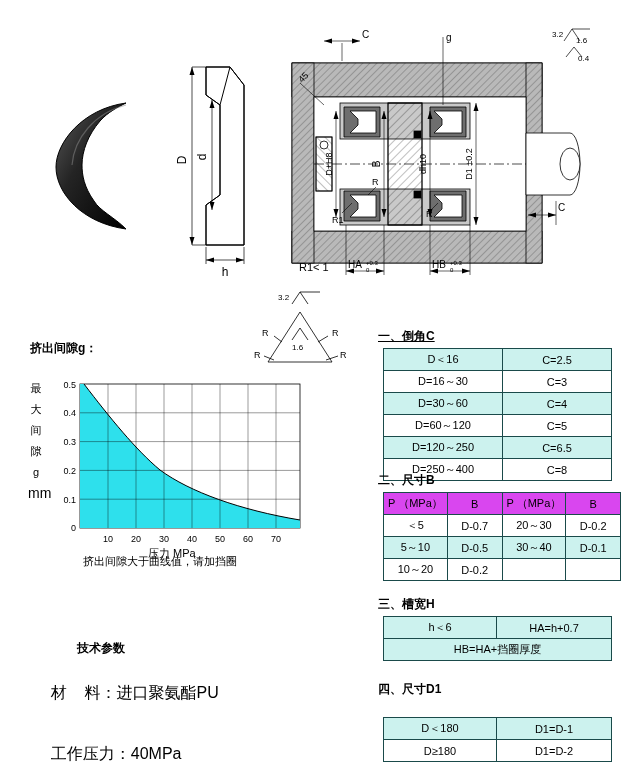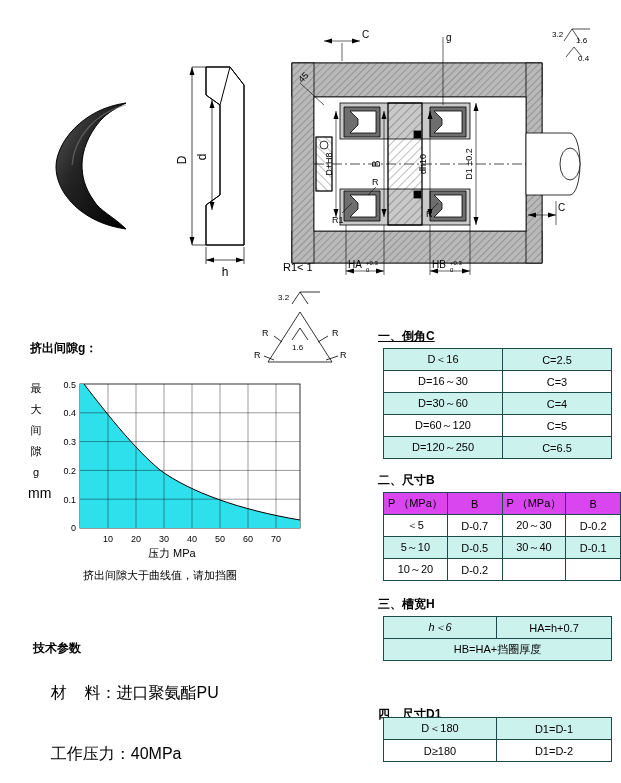--- a/index.html
+++ b/index.html
@@ -32,21 +32,21 @@
     white-space:nowrap;
   }
   table.spec td.hl{background:#ccf2ee;}
   table.spec td.hdr{background:#d946ef;}
 
   
   .chart-label{font-size:11px;}
   .axis-txt{font-size:9px;}
 
   
-  .tech-title{font-size:12px;font-weight:bold;}
+  .tech-title{font-size:12px;font-weight:bold;margin-left:44px;}
   .tech-line{font-size:16px;white-space:pre;}
   .cap{font-size:11px;}
 </style>
 </head>
 <body>
 
 <div class="abs" style="left:48px;top:95px;width:120px;height:140px;">
   <svg width="120" height="140" viewBox="0 0 120 140">
     <defs>
       <linearGradient id="gblk" x1="0" y1="0" x2="1" y2="1">
@@ -235,21 +235,21 @@
     <g stroke="#000" stroke-width="0.6">
       <line x1="248" y1="190" x2="276" y2="190"></line>
       <polygon points="248,190 256,187.5 256,192.5" fill="#000" stroke="none"></polygon>
       <polygon points="276,190 268,187.5 268,192.5" fill="#000" stroke="none"></polygon>
       <line x1="276" y1="176" x2="276" y2="200"></line>
     </g>
     <text x="278" y="186" font-size="10" font-family="Liberation Sans, sans-serif">C</text>
   </svg>
 </div>
 
-<div class="abs cap" style="left:283px;top:261px;">R1&lt; 1</div>
+<div class="abs cap" style="left:299px;top:261px;">R1&lt; 1</div>
 
 <div class="abs" style="left:248px;top:290px;width:110px;height:85px;">
   <svg width="110" height="85" viewBox="0 0 110 85">
     <g stroke="#000" stroke-width="0.8" fill="none">
       <path d="M52 22 L84 72 L20 72 Z" fill="#ffffff"></path>
 
       <path d="M44 14 L52 2 L60 14"></path>
       <line x1="52" y1="2" x2="72" y2="2"></line>
 
       <path d="M44 50 L52 38 L60 50"></path>
@@ -319,21 +319,21 @@
     <text class="axis-txt" x="58" y="164" font-size="9" text-anchor="middle" font-family="Liberation Sans, sans-serif">10</text>
     <text class="axis-txt" x="86" y="164" font-size="9" text-anchor="middle" font-family="Liberation Sans, sans-serif">20</text>
     <text class="axis-txt" x="114" y="164" font-size="9" text-anchor="middle" font-family="Liberation Sans, sans-serif">30</text>
     <text class="axis-txt" x="142" y="164" font-size="9" text-anchor="middle" font-family="Liberation Sans, sans-serif">40</text>
     <text class="axis-txt" x="170" y="164" font-size="9" text-anchor="middle" font-family="Liberation Sans, sans-serif">50</text>
     <text class="axis-txt" x="198" y="164" font-size="9" text-anchor="middle" font-family="Liberation Sans, sans-serif">60</text>
     <text class="axis-txt" x="226" y="164" font-size="9" text-anchor="middle" font-family="Liberation Sans, sans-serif">70</text>
   </svg>
 </div>
 <div class="abs chart-label" style="left:148px;top:546px;">压力 MPa</div>
-<div class="abs chart-label" style="left:83px;top:568px;">挤出间隙大于曲线值，请加挡圈</div>
+<div class="abs chart-label" style="left:83px;top:554px;">挤出间隙大于曲线值，请加挡圈</div>
 
 <div class="abs tech-title" style="left:33px;top:640px;">技术参数</div>
 <div class="abs" style="left:33px;top:665px;">
   <div class="tech-line">
     <span>材    料：</span><span>进口聚氨酯PU</span>
   </div>
   <div class="tech-line" style="margin-top:4px;">
     <span>工作压力：</span><span>40MPa</span>
   </div>
   <div class="tech-line" style="margin-top:4px;">
@@ -358,20 +358,24 @@
     <td class="hl">C=4</td>
   </tr>
   <tr>
     <td>D=60～120</td>
     <td>C=5</td>
   </tr>
   <tr>
     <td class="hl">D=120～250</td>
     <td class="hl">C=6.5</td>
   </tr>
+  <tr>
+    <td>D=250～400</td>
+    <td>C=8</td>
+  </tr>
 </tbody>
   </table>
 
 <div class="abs tbl-title" style="left:378px;top:472px;">二、尺寸B</div>
 <table class="spec abs" style="left:383px;top:492px;">
   <tbody>
       <tr>
     <td class="hdr" style="width:52px;">P （MPa）</td>
     <td class="hdr" style="width:52px;">B</td>
     <td class="hdr" style="width:52px;">P （MPa）</td>
@@ -395,30 +399,30 @@
     <td></td>
     <td></td>
   </tr>
 </tbody>
   </table>
 
 <div class="abs tbl-title" style="left:378px;top:596px;">三、槽宽H</div>
 <table class="spec abs" style="left:383px;top:616px;">
   <tbody>
       <tr>
-    <td class="hl" style="width:104px;font-style:italic;">h＜6</td>
+    <td class="hl" style="width:104px;">h＜6</td>
     <td class="hl" style="width:106px;">HA=h+0.7</td>
   </tr>
   <tr>
     <td class="hl" colspan="2">HB=HA+挡圈厚度</td>
   </tr>
 </tbody>
   </table>
 
-<div class="abs tbl-title" style="left:378px;top:706px;text-align:center;">四、尺寸D1</div>
+<div class="abs tbl-title" style="left:378px;top:681px;text-align:center;">四、尺寸D1</div>
 <table class="spec abs" style="left:383px;top:717px;">
   <tbody>
       <tr>
     <td class="hl" style="width:104px;">D＜180</td>
     <td class="hl" style="width:106px;">D1=D-1</td>
   </tr>
   <tr>
     <td>D≥180</td>
     <td>D1=D-2</td>
   </tr>

